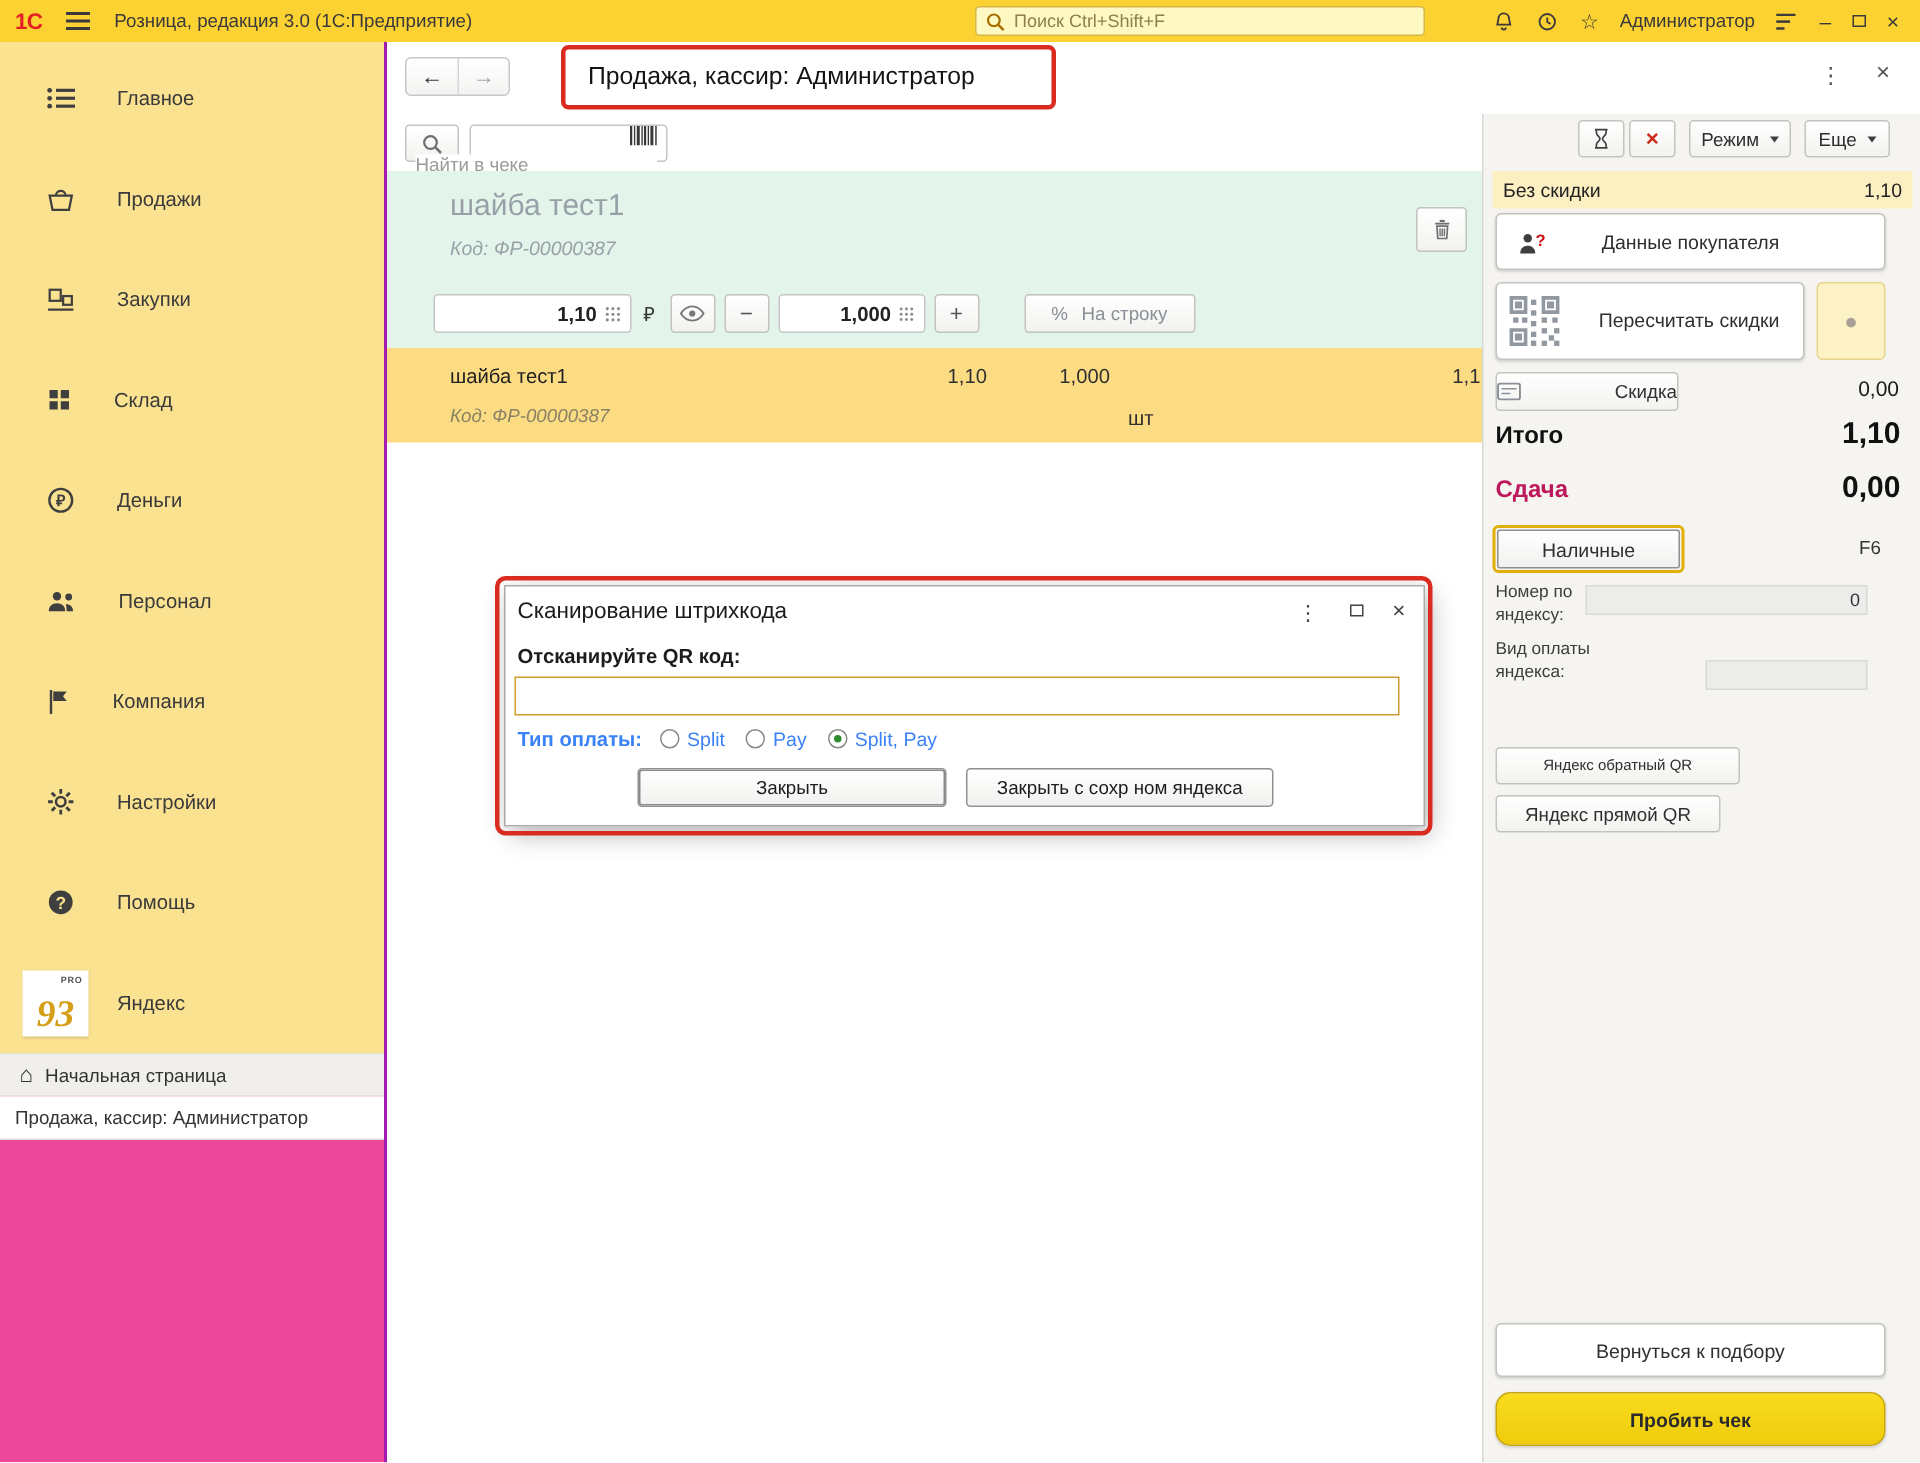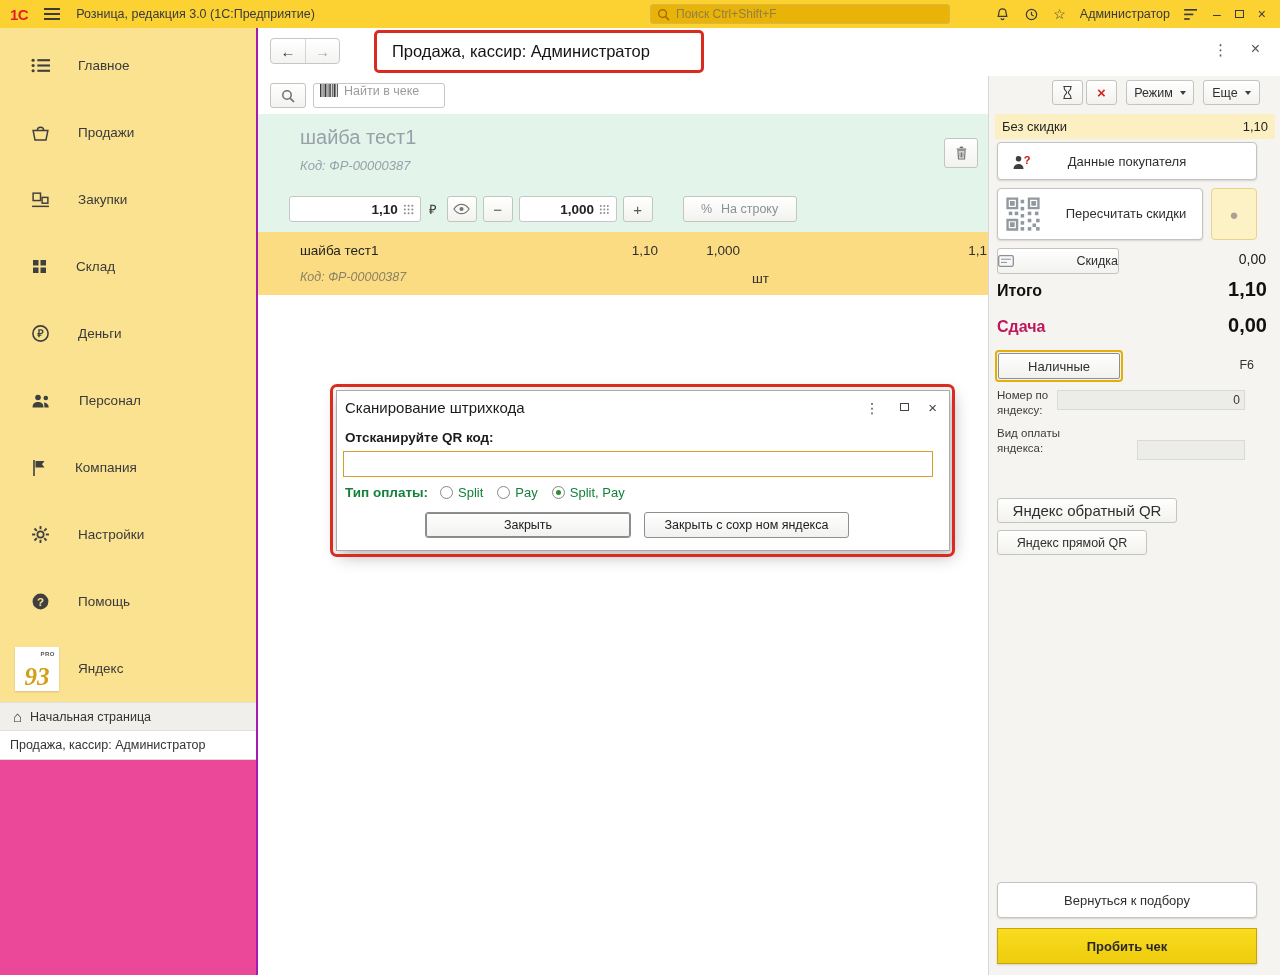--- a/index.html
+++ b/index.html
@@ -5,21 +5,21 @@
   * { box-sizing: border-box; margin: 0; padding: 0; }
   html,body { width:1280px; height:975px; overflow:hidden; }
   body { font-family:"Liberation Sans", sans-serif; font-size:13px; color:#2f2f2f; background:#fff; }
   #app { position:relative; width:1280px; height:975px; background:#fff; overflow:hidden; }
 
   
   .topbar { position:absolute; left:0; top:0; width:1280px; height:28px; background:#fcd232; display:flex; align-items:center; }
   .logo-1c { margin-left:10px; color:#e31e24; font-weight:bold; font-size:15px; letter-spacing:-0.5px; }
   .burger { margin-left:16px; display:flex; }
   .win-title { margin-left:16px; font-size:12.5px; color:#3a3a3a; white-space:nowrap; }
-  .tb-search { position:absolute; left:650px; top:4px; width:300px; height:20px; background:#eab308; border:1px solid #d6b84a; border-radius:3px; display:flex; align-items:center; padding:0 6px; gap:6px; }
+  .tb-search { position:absolute; left:650px; top:4px; width:300px; height:20px; background:#fef9c3; border:1px solid #d6b84a; border-radius:3px; display:flex; align-items:center; padding:0 6px; gap:6px; }
   .tb-search svg { color:#a76f00; flex:0 0 auto; }
   .tb-search input { flex:1; border:none; background:transparent; outline:none; font-size:12px; color:#5c5020; font-family:inherit; }
   .tb-search input::placeholder { color:#8f7f49; }
   .tb-right { position:absolute; right:0; top:0; height:28px; display:flex; align-items:center; gap:14px; padding-right:14px; color:#3a3a3a; }
   .tb-right .glyph { font-size:14px; line-height:1; }
   .tb-user { font-size:12.5px; }
   .win-max { width:9px; height:8px; border:1.5px solid #3a3a3a; display:inline-block; }
   .win-ctl { font-size:14px; line-height:1; }
 
   
@@ -42,21 +42,21 @@
   .nav-btn.back { color:#333; }
   .title-annotation { position:absolute; left:116px; top:2px; width:330px; height:43px; border:3px solid #d92b1f; border-radius:5px; display:flex; align-items:center; padding-left:15px; background:#fff; }
   .page-title { font-size:16.5px; color:#141414; white-space:nowrap; }
   .form-kebab { position:absolute; right:52px; top:13px; font-size:15px; color:#555; }
   .form-close { position:absolute; right:20px; top:12px; font-size:16px; color:#555; }
 
   
   .main-toolbar { position:absolute; left:258px; top:76px; width:730px; height:38px; background:#fff; }
   .btn { display:flex; align-items:center; justify-content:center; background:linear-gradient(#ffffff,#f2f2ef); border:1px solid #c3c3c0; border-radius:3px; color:#2f2f2f; }
   .search-btn { position:absolute; left:12px; top:7px; width:36px; height:25px; color:#6f6f6f; }
-  .find-wrap { position:absolute; left:55px; top:7px; width:132px; height:25px; border:1px solid #c6c6c6; border-radius:3px; background:#fff; display:flex; align-items:flex-start; gap:6px; padding:0 6px; }
+  .find-wrap { position:absolute; left:55px; top:7px; width:132px; height:25px; border:1px solid #c6c6c6; border-radius:3px; background:#fff; display:flex; align-items:flex-end; gap:6px; padding:0 6px;flex-direction:column; }
   .find-wrap svg { color:#3a3a3a; flex:0 0 auto; }
   .find-wrap input { flex:1; min-width:0; border:none; outline:none; font-size:12.5px; font-family:inherit; color:#333; }
   .find-wrap input::placeholder { color:#9b9b9b; }
 
   
   .product-panel { position:absolute; left:258px; top:114px; width:730px; height:118px; background:#e3f4eb; }
   .prod-name { position:absolute; left:42px; top:12px; font-size:20px; color:#99a1a8; }
   .prod-code { position:absolute; left:42px; top:44px; font-size:13px; font-style:italic; color:#99a1a8; }
   .trash-btn { position:absolute; right:10px; top:24px; width:34px; height:30px; color:#6f6f6f; }
   .prod-controls { position:absolute; left:31px; top:82px; display:flex; align-items:center; }
@@ -80,21 +80,21 @@
 
   
   .dialog-annotation { position:absolute; left:330px; top:384px; width:625px; height:173px; border:3px solid #d92b1f; border-radius:7px; z-index:30; pointer-events:none; }
   .dialog { position:absolute; left:336px; top:390px; width:614px; height:161px; background:#fff; border:1px solid #ababab; box-shadow:3px 5px 16px rgba(0,0,0,0.3); z-index:29; }
   .dlg-title { position:absolute; left:8px; top:8px; font-size:15px; color:#1c1c1c; }
   .dlg-kebab { position:absolute; right:70px; top:9px; font-size:14px; color:#444; }
   .dlg-max { position:absolute; right:40px; top:12px; width:9px; height:8px; border:1.5px solid #444; }
   .dlg-close { position:absolute; right:12px; top:8px; font-size:15px; color:#444; }
   .dlg-qr-label { position:absolute; left:8px; top:39px; font-size:13.5px; font-weight:bold; color:#1c1c1c; }
   .dlg-input { position:absolute; left:6px; top:60px; width:590px; height:26px; border:1px solid #d29c2f; background:#fff; outline:none; padding:0 6px; font-family:inherit; font-size:13px; }
-  .dlg-pay-row { position:absolute; left:8px; top:94px; display:flex; align-items:center; font-size:13px; color:#15803d; }
+  .dlg-pay-row { position:absolute; left:8px; top:94px; display:flex; align-items:center; font-size:13px; color:#3b82f6; }
   .dlg-pay-label { font-weight:bold; font-size:13.5px; margin-right:12px; }
   .radio { width:13px; height:13px; border:1px solid #878787; border-radius:50%; background:#fff; display:inline-block; position:relative; margin-right:5px; flex:0 0 auto; }
   .radio.selected::after { content:""; position:absolute; left:3px; top:3px; width:5px; height:5px; border-radius:50%; background:#2e8b2e; }
   .radio-opt { display:flex; align-items:center; margin-right:14px; }
   .dlg-btn { position:absolute; height:26px; background:linear-gradient(#ffffff,#f1f1ef); border:1px solid #8f8f8f; border-radius:3px; display:flex; align-items:center; justify-content:center; font-size:12.5px; color:#1c1c1c; }
   .dlg-btn.default { box-shadow: inset 0 0 0 1px #8a8a8a; }
   .dlg-btn1 { left:88px; top:121px; width:206px; }
   .dlg-btn2 { left:307px; top:121px; width:205px; }
 
   
@@ -120,24 +120,24 @@
   .rp-change-val { right:13px; top:238px; font-size:20px; font-weight:bold; color:#111; }
   .rp-cash-wrap { left:6px; top:274px; width:128px; height:32px; border:2px solid #e2ae0a; border-radius:4px; padding:1px; position:absolute; }
   .rp-cash-btn { width:100%; height:100%; border:1px solid #8f8f8f; border-radius:2px; background:linear-gradient(#ffffff,#f1f1ef); display:flex; align-items:center; justify-content:center; font-size:13px; }
   .rp-f6 { right:26px; top:282px; font-size:12.5px; color:#333; }
   .rp-lab-sm { font-size:11.5px; color:#3c3c3c; line-height:1.3; }
   .rp-num-lab { left:8px; top:312px; width:58px; }
   .rp-input { background:#ececea; border:1px solid #d9d9d6; height:20px; font-size:12px; text-align:right; padding:0 4px; outline:none; font-family:inherit; color:#333; position:absolute; }
   .rp-num-input { left:68px; top:314px; width:188px; }
   .rp-pay-lab { left:8px; top:350px; width:76px; }
   .rp-pay-input { left:148px; top:364px; width:108px; }
-  .rp-backqr { left:8px; top:422px; width:180px; height:25px; font-size:15px; position:absolute; }
+  .rp-backqr { left:8px; top:422px; width:163px; height:25px; font-size:10px; position:absolute; }
   .rp-dirqr { left:8px; top:454px; width:150px; height:25px; font-size:12.5px; position:absolute; }
   .rp-return { left:8px; top:806px; width:260px; height:36px; font-size:13px; position:absolute; }
-  .rp-checkout { left:8px; top:852px; width:260px; height:36px; background:linear-gradient(#f9dc1e,#eecb0d); border:1px solid #c7a50b; border-radius:0; display:flex; align-items:center; justify-content:center; font-size:13px; font-weight:bold; color:#2a2a2a; box-shadow:0 1px 2px rgba(0,0,0,0.15); position:absolute; }
+  .rp-checkout { left:8px; top:852px; width:260px; height:36px; background:linear-gradient(#f9dc1e,#eecb0d); border:1px solid #c7a50b; border-radius:10px; display:flex; align-items:center; justify-content:center; font-size:13px; font-weight:bold; color:#2a2a2a; box-shadow:0 1px 2px rgba(0,0,0,0.15); position:absolute; }
 </style>
 </head>
 <body>
 
 <div id="app">
 
   <div class="topbar">
     <span class="logo-1c">1С</span>
     <span class="burger">
       <svg width="16" height="12" viewBox="0 0 16 12" fill="#3a3a3a">

